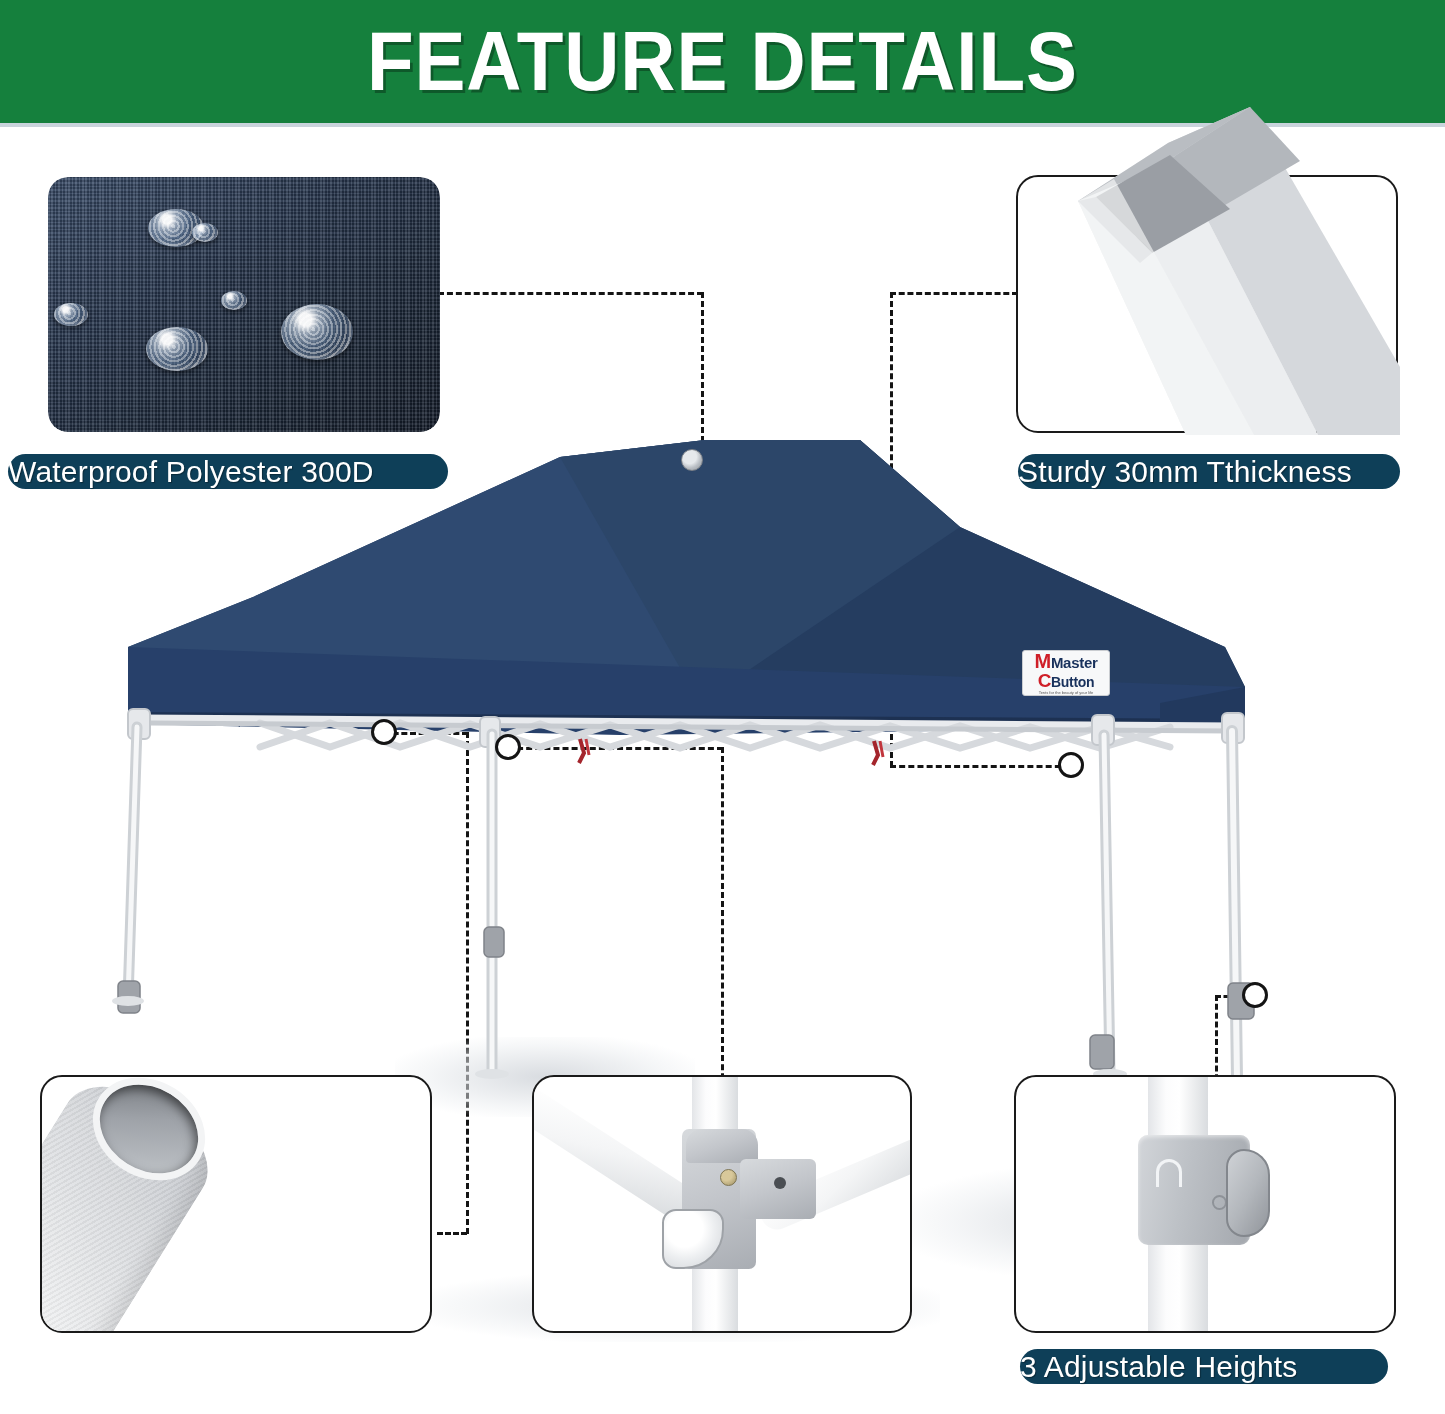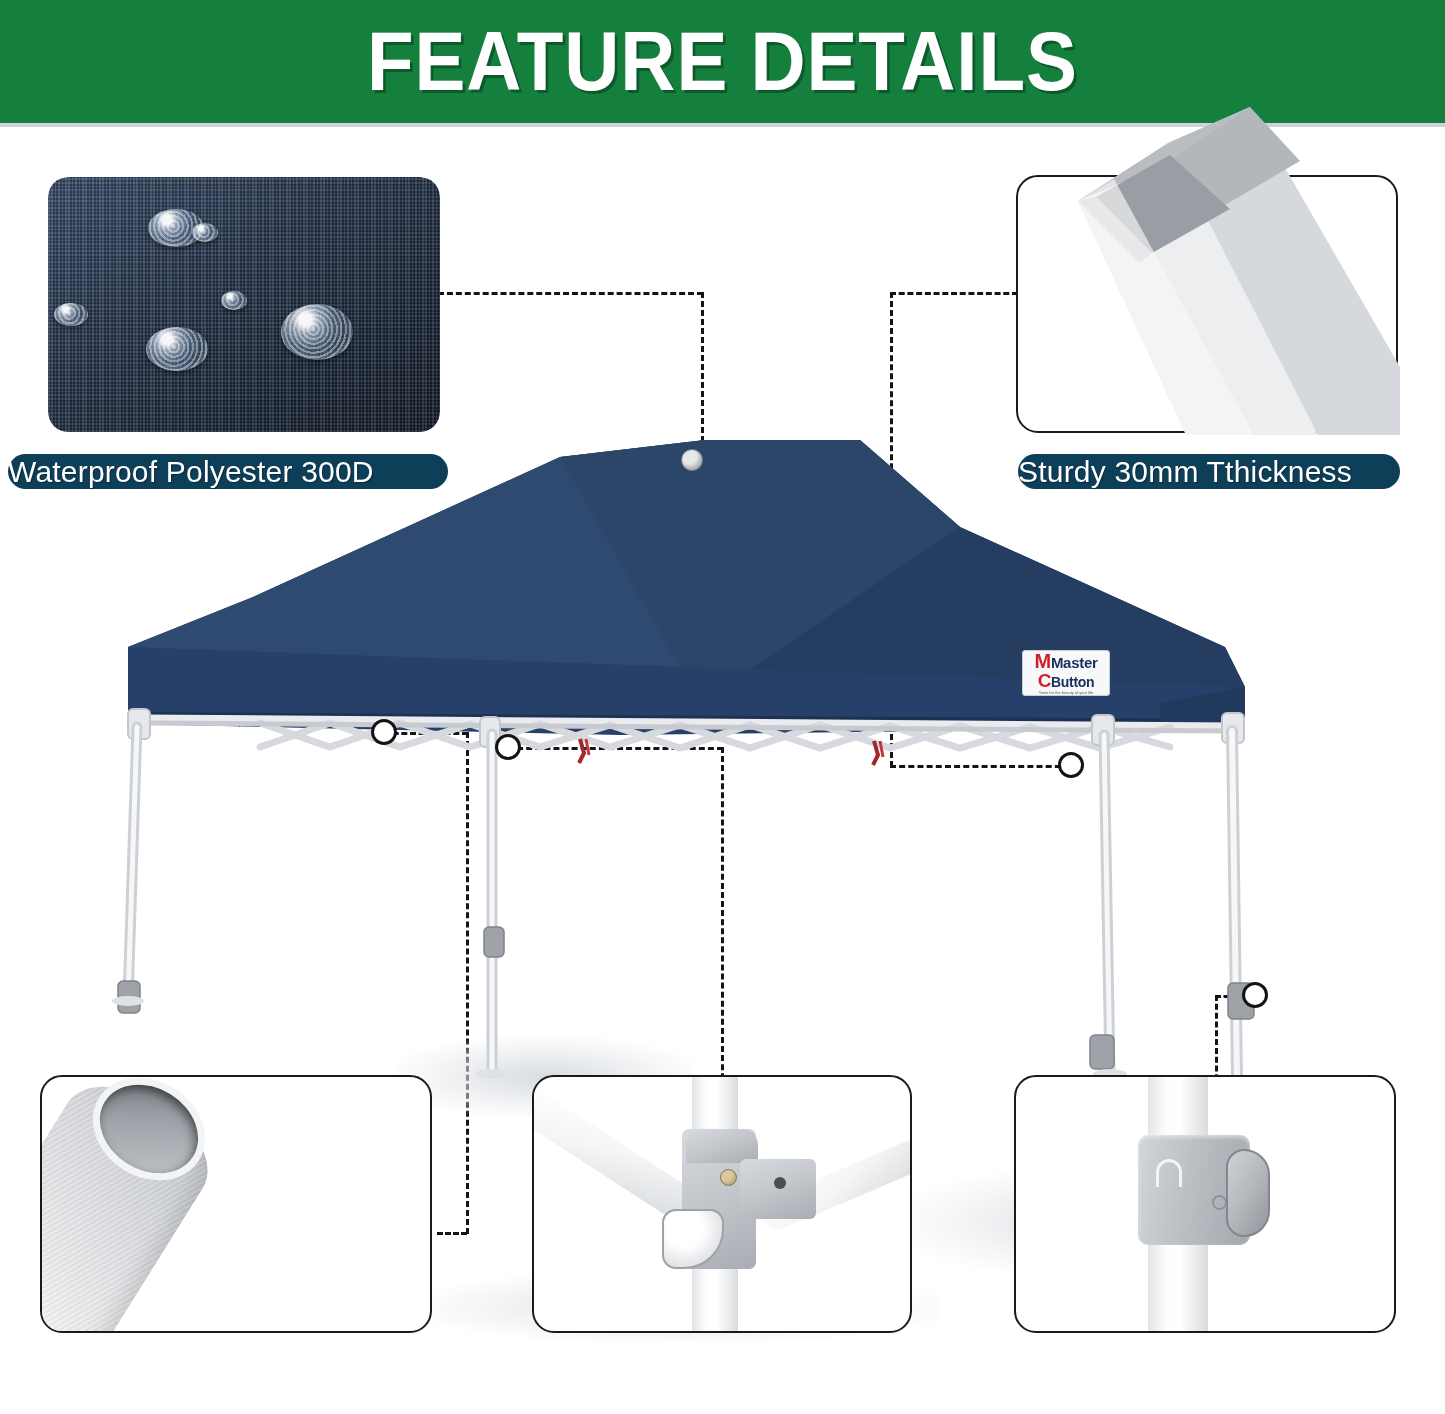--- a/index.html
+++ b/index.html
@@ -392,14 +392,17 @@
 
   <div class="inset" style="left:1014px; top:948px; width:382px; height:258px;">
     <div class="inset-clip">
       <div class="leg-white" style="left:132px; top:-6px; width:60px; height:272px;"></div>
       <div class="collar" style="left:122px; top:58px; width:112px; height:110px;"></div>
       <div class="collar-mark" style="left:140px; top:82px; width:26px; height:28px;"></div>
       <div class="collar-pin" style="left:196px; top:118px; width:15px; height:15px;"></div>
       <div class="collar-lever" style="left:210px; top:72px; width:44px; height:88px;"></div>
     </div>
   </div>
+  <div class="pill" style="left:1020px; top:1222px; width:368px;">
+    <span>3 Adjustable Heights</span>
+  </div>
 
 </div>
 
 </body></html>

